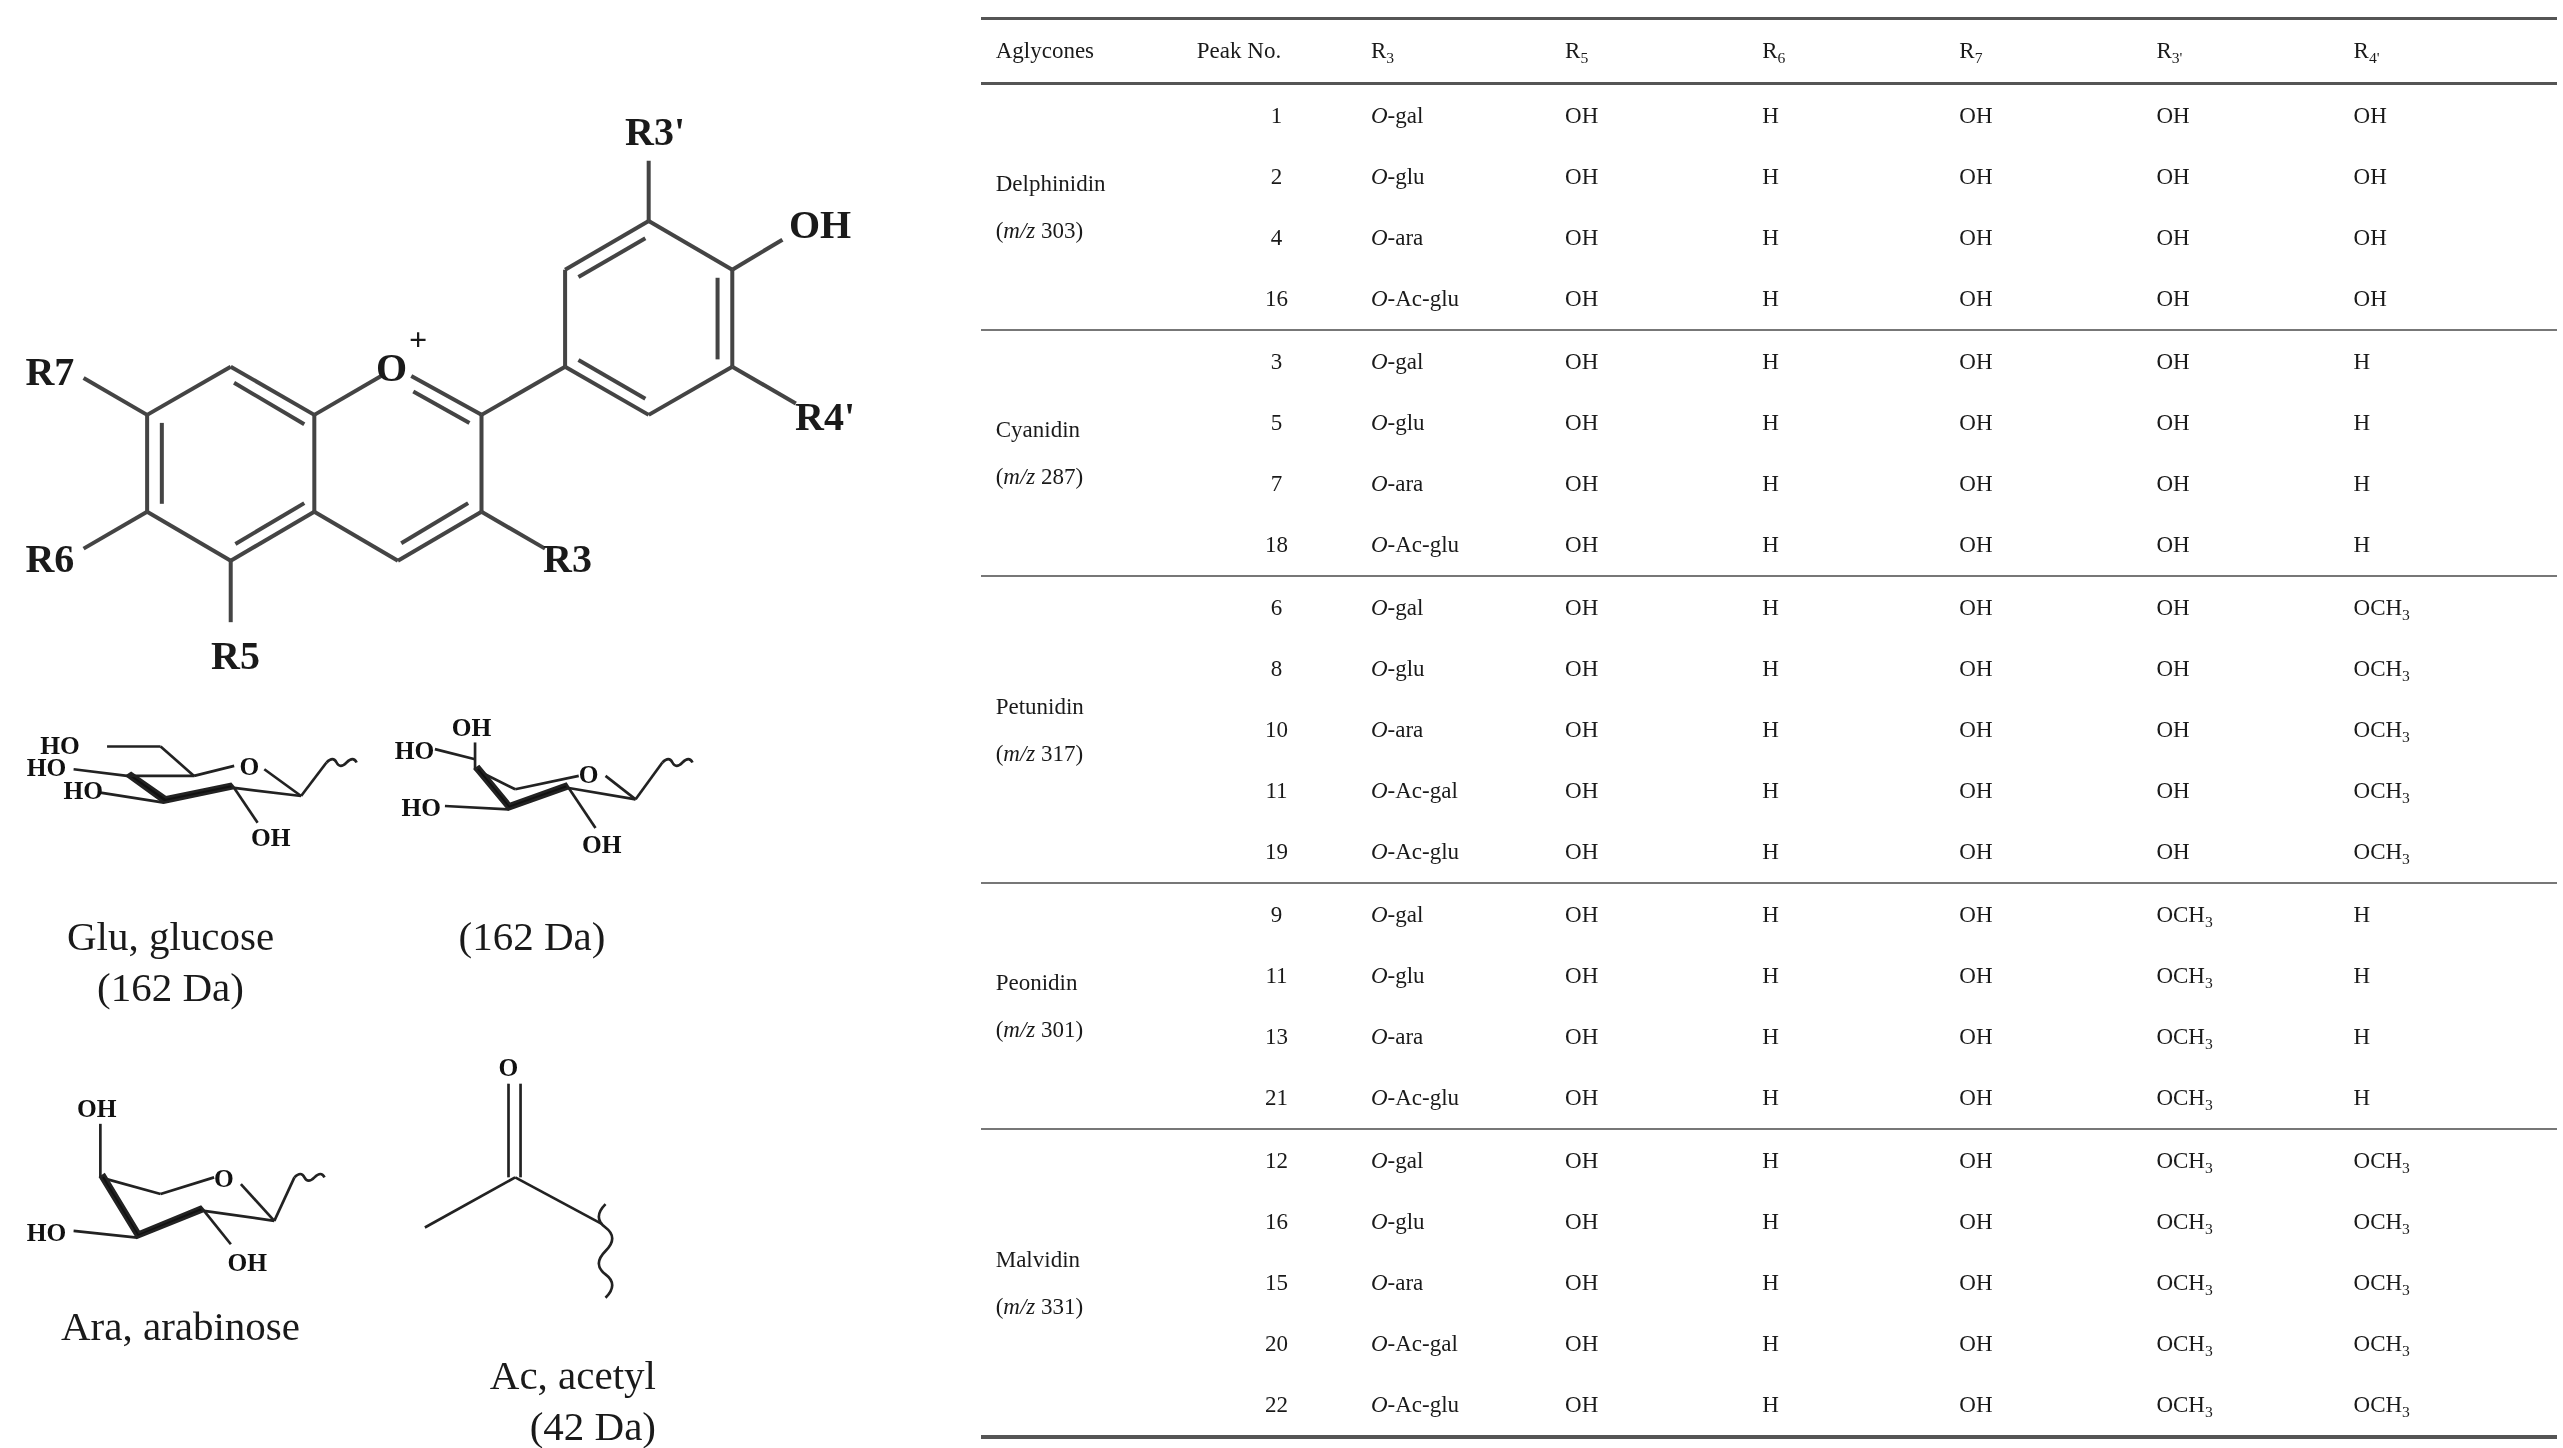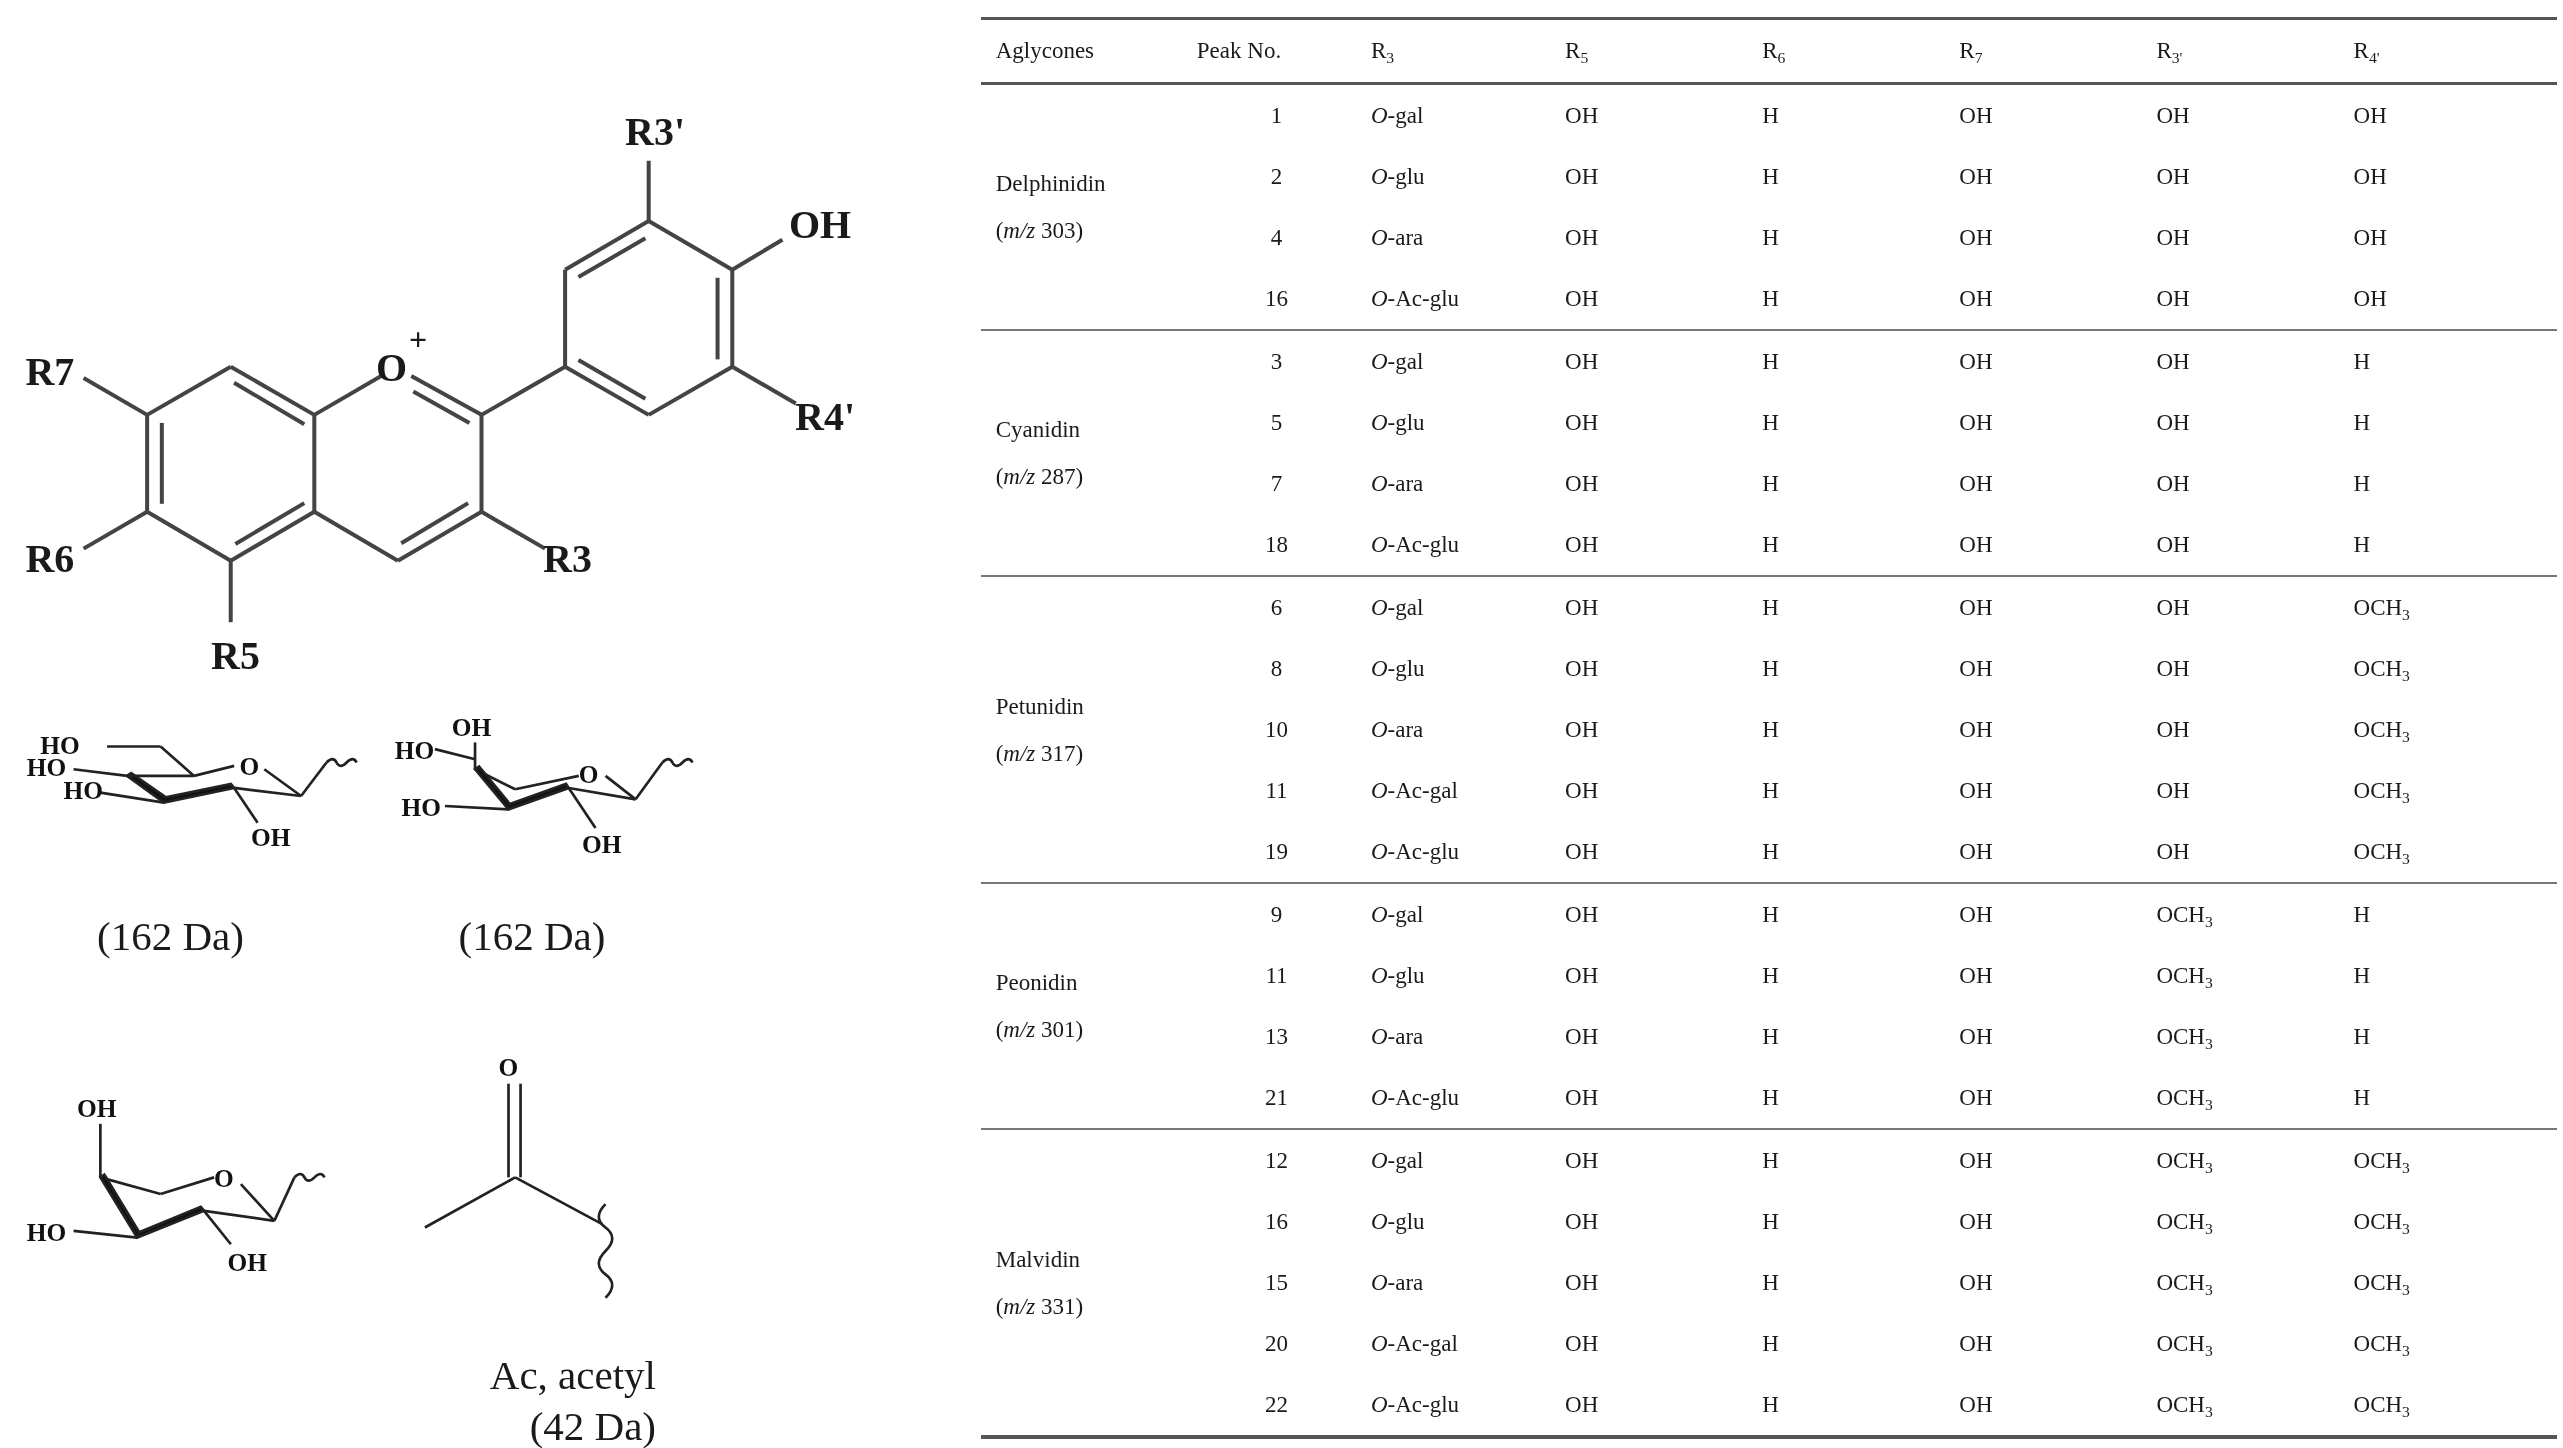--- a/index.html
+++ b/index.html
@@ -136,26 +136,28 @@
       <line x1="760" y1="560" x2="760" y2="700"></line>
       <line x1="778" y1="560" x2="778" y2="700"></line>
       <line x1="635" y1="775" x2="770" y2="700"></line>
       <line x1="770" y1="700" x2="900" y2="770"></line>
       <path d="M905 740 q-20 20 0 35 t0 35 t0 35 t0 35"></path>
       <text x="745" y="548" font-size="38" font-weight="bold" fill="#111" stroke="none">O</text>
     </g>
   </svg>
 
   <div class="sugar-label" style="left:20px;top:911px;width:301px;">
+    <div>Glu, glucose</div>
     <div>(162 Da)</div>
   </div>
   <div class="sugar-label" style="left:375px;top:911px;width:314px;">
     <div>(162 Da)</div>
   </div>
   <div class="sugar-label" style="left:20px;top:1301px;width:321px;">
+    <div>Ara, arabinose</div>
   </div>
   <div class="sugar-label" style="left:388px;top:1350px;width:268px;text-align:right;">
     <div>Ac, acetyl</div>
     <div>(42 Da)</div>
   </div>
 </div>
 
 <div class="table-wrap">
   <table class="anth">
     <colgroup>

